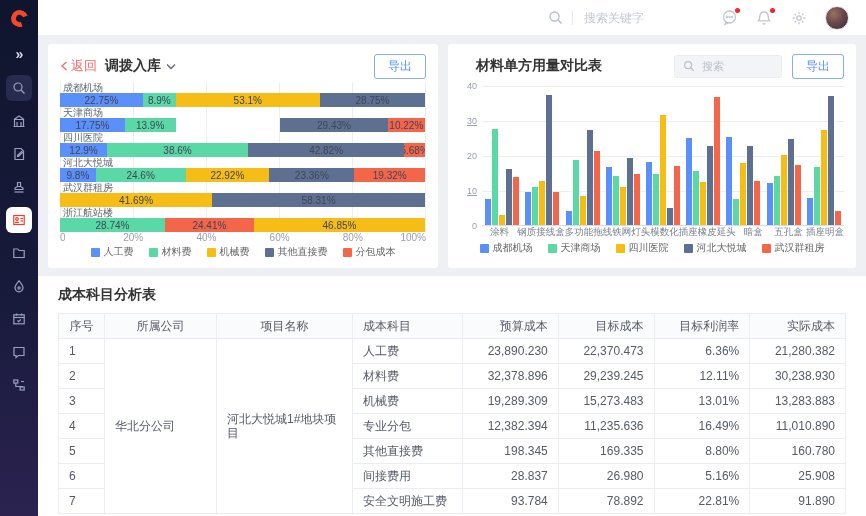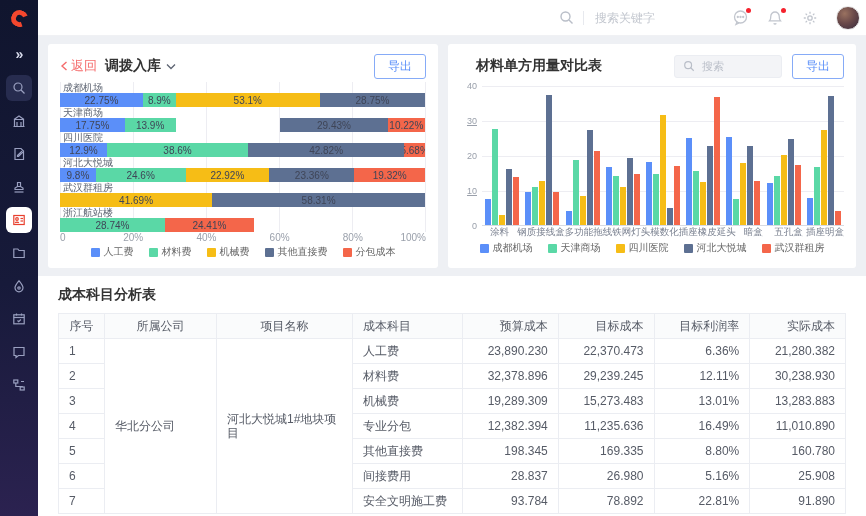--- a/index.html
+++ b/index.html
@@ -16,21 +16,21 @@
   .side-icons { display:flex; flex-direction:column; align-items:center; gap:7px; margin-top:10px; }
   .expand-glyph { color:#d8dbec; font-size:14px; font-weight:bold; letter-spacing:-1px; margin-bottom:6px; cursor:pointer; }
   .sicon { width:26px; height:26px; border-radius:6px; display:flex; align-items:center; justify-content:center; cursor:pointer; }
   .sicon svg { stroke:#9aa0c0; fill:none; stroke-width:1.2; }
   .sicon.search-bg { background:#272c4f; }
   .sicon.active { background:#ffffff; }
   .sicon.active svg { stroke:#e8402e; }
 
   
   .topbar { position:absolute; left:38px; top:0; width:828px; height:36px; background:#fff;
-    border-bottom:1px solid #f0f1f4; display:flex; justify-content:flex-end; padding-right:6px; z-index:2; }
+    border-bottom:1px solid #f0f1f4; display:flex; justify-content:flex-end; padding-right:17px; z-index:2; }
   .tb-search { display:flex; align-items:center; gap:9px; margin-right:48px; }
   .tb-search svg { stroke:#b9bec8; fill:none; stroke-width:1.4; }
   .tb-divider { width:1px; height:14px; background:#e7e9ee; }
   .tb-input { border:none; outline:none; font-size:12px; color:#666; width:90px; background:transparent; }
   .tb-input::placeholder { color:#c3c7cf; }
   .tb-icons { display:flex; align-items:center; gap:17px; }
   .tb-ic { position:relative; width:18px; height:18px; display:flex; align-items:center; justify-content:center; cursor:pointer; }
   .tb-ic svg { stroke:#c2c6ce; fill:none; stroke-width:1.3; }
   .reddot { position:absolute; top:-1px; right:-2px; width:5px; height:5px; border-radius:50%; background:#f5222d; }
   .avatar { width:24px; height:24px; border-radius:50%; cursor:pointer;
@@ -269,20 +269,21 @@
               <div class="hbar">
                 <div class="hseg" style="width: 41.69%; background: rgb(246, 189, 22);">41.69%</div>
                 <div class="hseg" style="width: 58.31%; background: rgb(93, 112, 146);">58.31%</div>
               </div>
             </div>
             <div class="hrow">
               <div class="hrow-label">浙江航站楼</div>
               <div class="hbar">
                 <div class="hseg" style="width: 28.74%; background: rgb(90, 216, 166);">28.74%</div>
                 <div class="hseg" style="width: 24.41%; background: rgb(244, 102, 74);">24.41%</div>
+                <div class="hseg" style="width: 46.85%; background: rgb(246, 189, 22);">46.85%</div>
               </div>
             </div>
           </div>
         <div class="haxis">
             <span style="left: 0%; transform: none;">0</span>
             <span style="left: 20%; transform: translateX(-50%);">20%</span>
             <span style="left: 40%; transform: translateX(-50%);">40%</span>
             <span style="left: 60%; transform: translateX(-50%);">60%</span>
             <span style="left: 80%; transform: translateX(-50%);">80%</span>
             <span style="left: 100%; transform: translateX(-100%);">100%</span>

